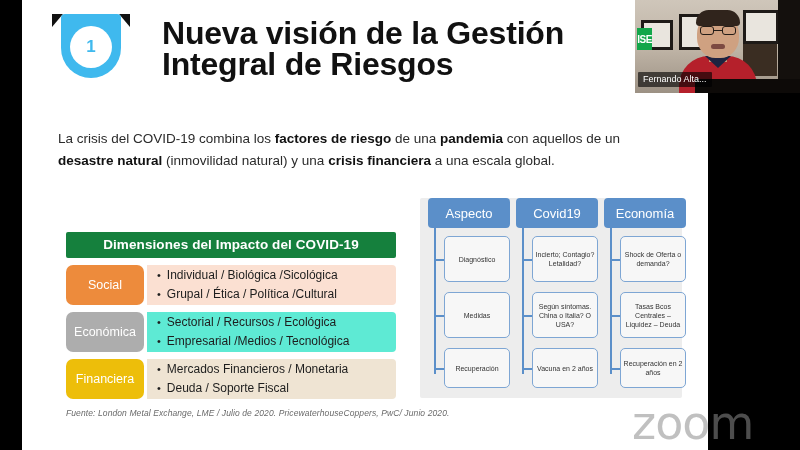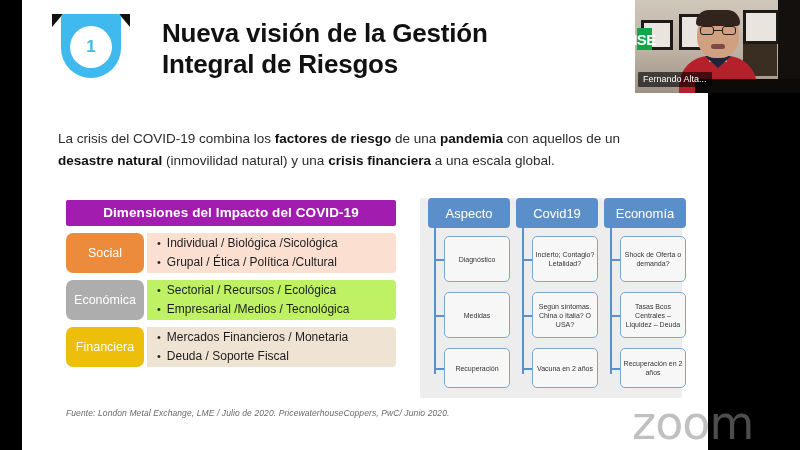--- a/index.html
+++ b/index.html
@@ -74,21 +74,21 @@
     color: #3FB9EE;
     font-size: 17px;
     font-weight: 600;
   }
 
   .slide-title {
     position: absolute;
     left: 140px;
     top: 18px;
     width: 470px;
-    font-size: 26px;
+    font-size: 32px;
     line-height: 31px;
     font-weight: bold;
     color: #111111;
     letter-spacing: -0.2px;
   }
 
   
   .lead {
     position: absolute;
     left: 36px;
@@ -328,21 +328,21 @@
     left: 76px; top: 44px; width: 14px; height: 5px;
     background: #7d4a42;
     border-radius: 3px;
   }
   .vid-logo {
     position: absolute;
     left: 2px; top: 28px;
     width: 15px; height: 22px;
     background: #12A64A;
     color: #ffffff;
-    font-size: 15px;
+    font-size: 10px;
     font-weight: bold;
     display: flex;
     align-items: center;
     justify-content: center;
     letter-spacing: -0.5px;
   }
   .vid-name {
     position: absolute;
     left: 3px;
     bottom: 6px;
@@ -369,32 +369,32 @@
     </div>
 
     <div class="slide-title">
       <div>Nueva visión de la Gestión</div>
       <div>Integral de Riesgos</div>
     </div>
 
     <div class="lead"><span>La crisis del COVID-19 combina los </span><b>factores de riesgo</b><span> de una </span><b>pandemia</b><span> con aquellos de un </span><b>desastre natural</b><span> (inmovilidad natural) y una </span><b>crisis financiera</b><span> a una escala global.</span></div>
 
     <div id="left-panel">
-      <div class="dim-header" style="background: #a21caf;">Dimensiones del Impacto del COVID-19</div>
+      <div class="dim-header" style="background: #15803d; margin-top: 32px;">Dimensiones del Impacto del COVID-19</div>
       <div id="dim-rows">
           <div class="dim-row">
             <div class="dim-tag" style="background: rgb(237, 139, 60);">Social</div>
             <div class="dim-items" style="background: rgb(251, 224, 210);">
               <span>Individual / Biológica /Sicológica</span>
               <span>Grupal / Ética / Política /Cultural</span>
             </div>
           </div>
           <div class="dim-row">
             <div class="dim-tag" style="background: rgb(173, 173, 173); text-align: right;">Económica</div>
-            <div class="dim-items" style="background: #bef264;">
+            <div class="dim-items" style="background: #5eead4;">
               <span>Sectorial / Recursos / Ecológica</span>
               <span>Empresarial /Medios / Tecnológica</span>
             </div>
           </div>
           <div class="dim-row">
             <div class="dim-tag" style="background: rgb(237, 190, 10);">Financiera</div>
             <div class="dim-items" style="background: rgb(239, 228, 211);">
               <span>Mercados Financieros / Monetaria</span>
               <span>Deuda / Soporte Fiscal</span>
             </div>

